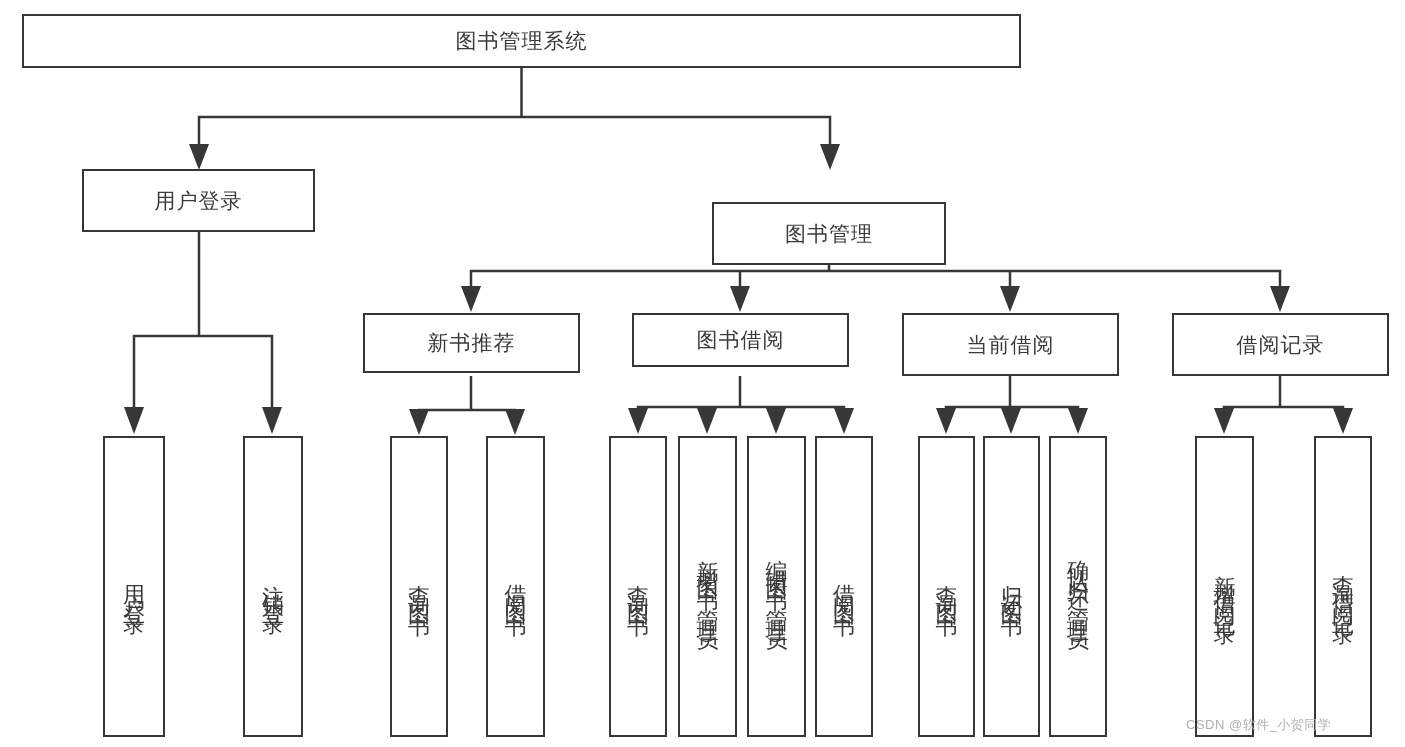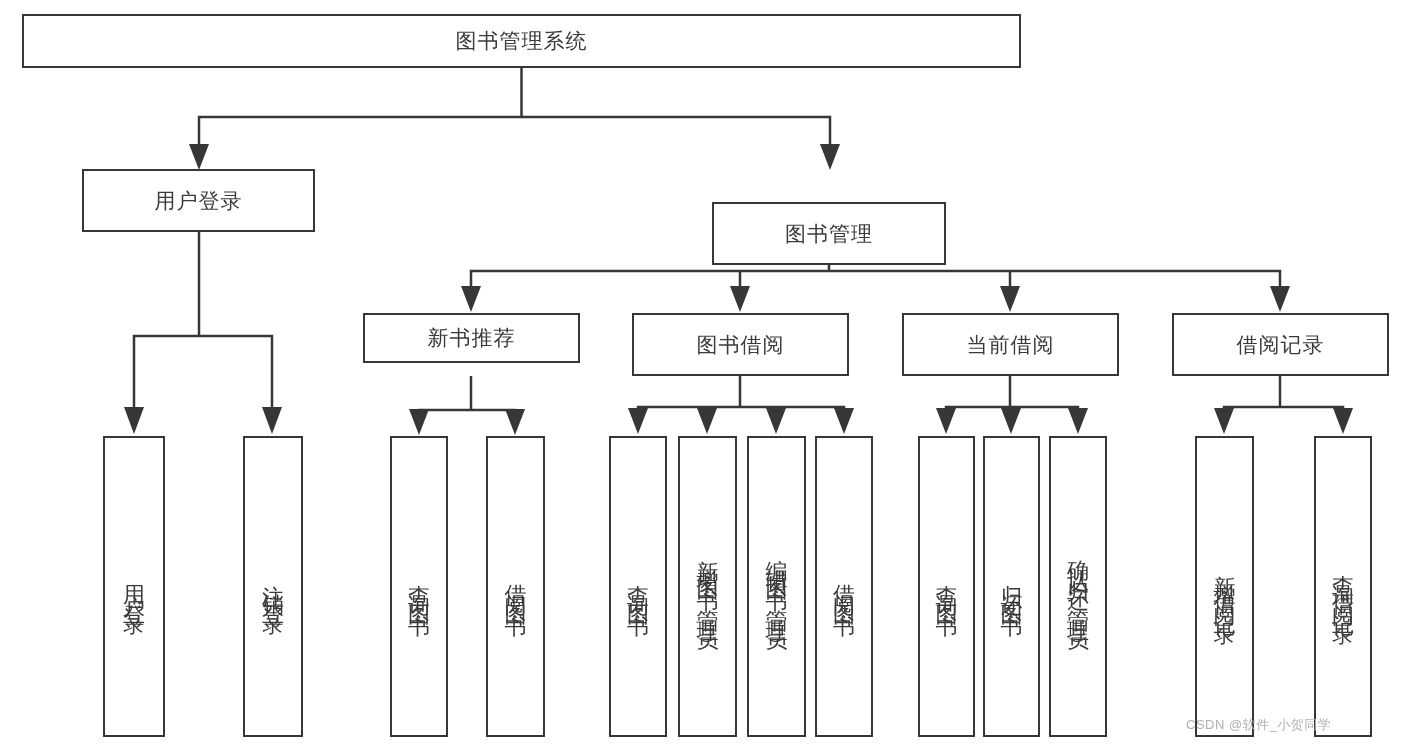--- a/index.html
+++ b/index.html
@@ -114,22 +114,22 @@
       <polygon points="1214,408 1234,408 1224,434"></polygon>
       <polygon points="1333,408 1353,408 1343,434"></polygon>
     </g>
   </svg>
 
   <div class="node h" style="left:22px; top:14px; width:999px; height:54px;">图书管理系统</div>
 
   <div class="node h" style="left:82px; top:169px; width:233px; height:63px;">用户登录</div>
   <div class="node h" style="left:712px; top:170px; width:234px; height:63px;margin-top:32px;">图书管理</div>
 
-  <div class="node h" style="left:363px; top:313px; width:217px; height:50px;text-align:center;">新书推荐</div>
-  <div class="node h" style="left:632px; top:313px; width:217px; height:63px;">图书借阅</div>
+  <div class="node h" style="left:363px; top:313px; width:217px; height:60px;text-align:center;">新书推荐</div>
+  <div class="node h" style="left:632px; top:313px; width:217px; height:54px;">图书借阅</div>
   <div class="node h" style="left:902px; top:313px; width:217px; height:63px;">当前借阅</div>
   <div class="node h" style="left:1172px; top:313px; width:217px; height:63px;">借阅记录</div>
 
   <div class="node v" style="left:103px; top:436px; width:62px; height:301px;">用户登录</div>
   <div class="node v" style="left:243px; top:436px; width:60px; height:301px;">注销登录</div>
 
   <div class="node v" style="left:390px; top:436px; width:58px; height:301px;">查询图书</div>
   <div class="node v" style="left:486px; top:436px; width:59px; height:301px;">借阅图书</div>
 
   <div class="node v" style="left:609px; top:436px; width:58px; height:301px;">查询图书</div>

